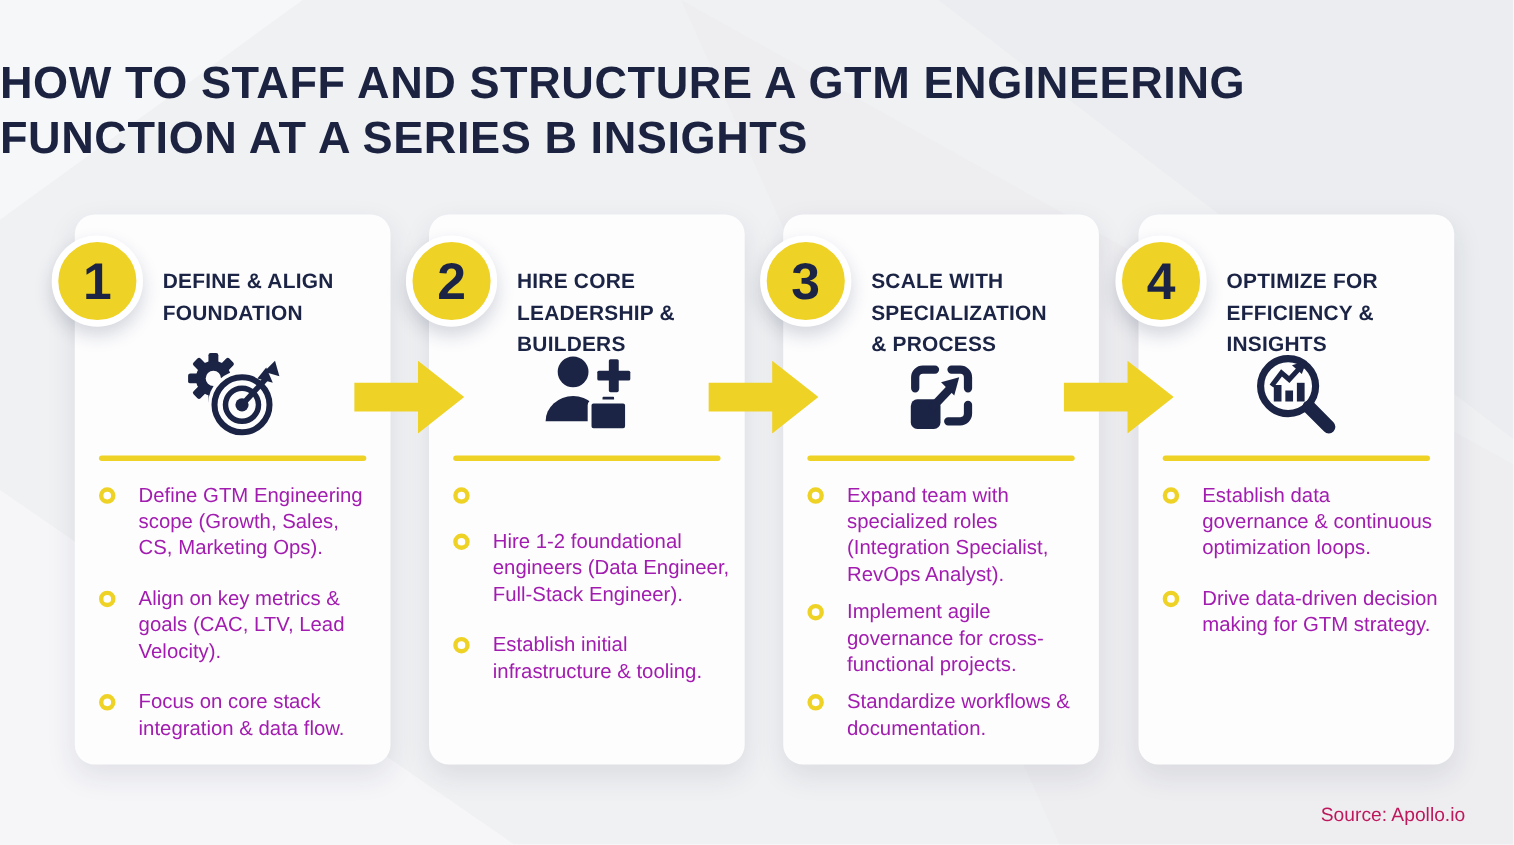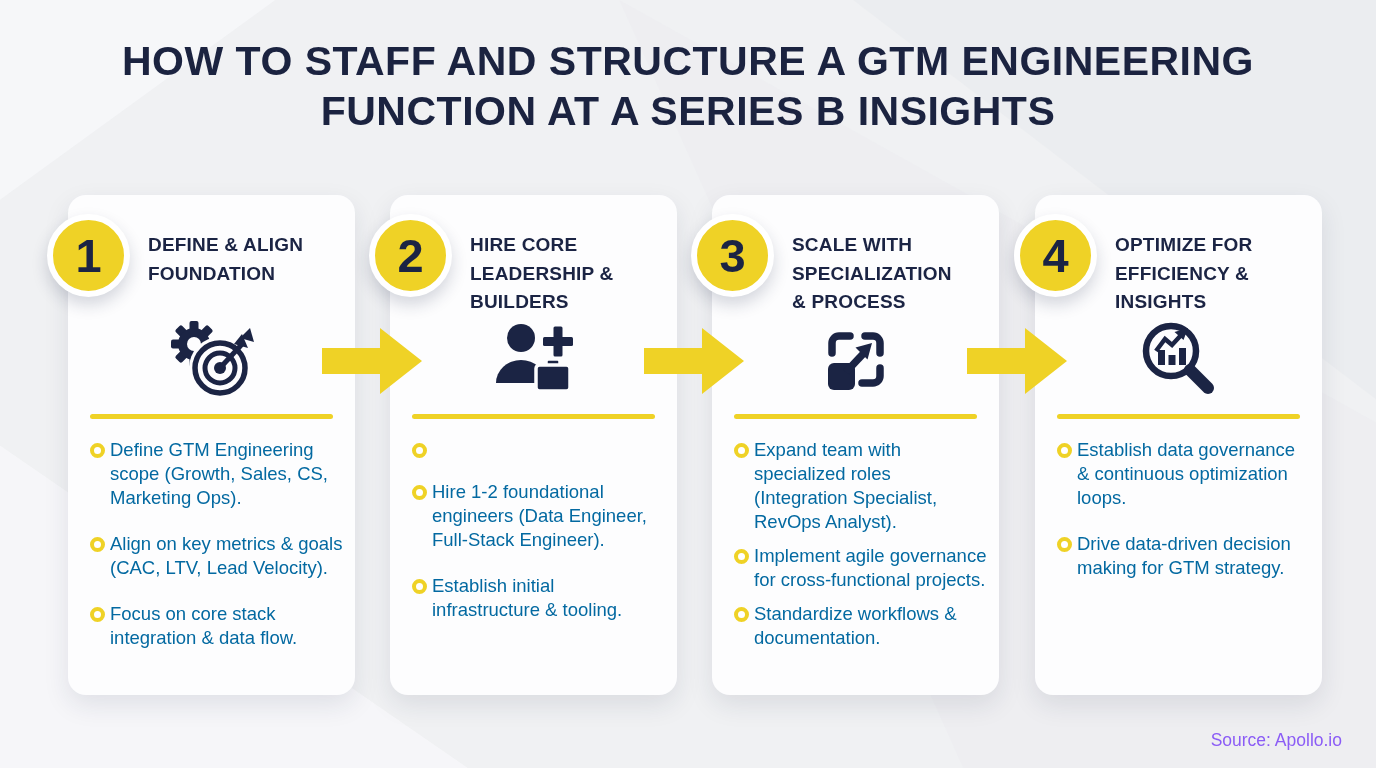--- a/index.html
+++ b/index.html
@@ -9,22 +9,22 @@
     background:#f0f1f3; overflow:hidden;
   }
   
   .facet { position:absolute; inset:0; pointer-events:none; }
   .facet-tr   { background:#e7e9ed; clip-path:polygon(62% 0, 100% 0, 100% 52%); opacity:.55; }
   .facet-mid  { background:#eaecef; clip-path:polygon(45% 0, 100% 55%, 100% 100%, 70% 100%); opacity:.45; }
   .facet-bl   { background:#f7f8fa; clip-path:polygon(0 58%, 0 100%, 34% 100%); opacity:.8; }
   .facet-tl   { background:#f6f7f9; clip-path:polygon(0 0, 20% 0, 0 26%); opacity:.9; }
 
   .main-title {
-    position:absolute; top:36px; left:0; width:100%;
-    text-align:center; color:#1b2340; font-weight:bold;
+    position:absolute; top:50px; left:0; width:100%;
+    text-align:left; color:#1b2340; font-weight:bold;
     font-size:41px; line-height:1.23; letter-spacing:.5px;
   }
 
   .card {
     position:absolute; top:195px; width:287px; height:500px;
     background:#fdfdfe; border-radius:18px;
     box-shadow:0 10px 26px rgba(30,40,70,.10);
   }
   .card-1 { left:68px; }  .card-2 { left:390px; }
   .card-3 { left:712px; } .card-4 { left:1035px; }
@@ -32,55 +32,55 @@
   .badge {
     position:absolute; left:-21px; top:19px; width:83px; height:83px;
     box-sizing:border-box; border-radius:50%;
     background:#efd226; border:6px solid #ffffff;
     display:flex; align-items:center; justify-content:center;
     color:#1b2444; font-size:47px; font-weight:bold;
     box-shadow:0 8px 16px rgba(30,40,70,.18);
   }
 
   .card-title {
-    position:absolute; left:80px; top:36px; width:172px;
+    position:absolute; left:80px; top:48px; width:172px;
     color:#1b2444; font-size:19px; font-weight:bold;
     line-height:1.5; letter-spacing:.2px;
   }
 
   .icon-wrap {
     position:absolute; left:0; top:118px; width:100%; height:92px;
     display:flex; align-items:center; justify-content:center;
   }
 
   .divider {
     position:absolute; left:22px; right:22px; top:219px; height:5px;
     background:#efd226; border-radius:3px;
   }
 
   .bullets {
     position:absolute; left:22px; right:12px; top:243px;
     margin:0; padding:0; list-style:none;
   }
   .bullets li {
-    display:flex; gap:5px; margin-bottom:22px;
-    color:#0369a1; font-size:18.5px; line-height:1.3;
+    display:flex; gap:21px; margin-bottom:22px;
+    color:#a21caf; font-size:18.5px; line-height:1.3;
   }
   .bullets.tight li { margin-bottom:10px; }
   .bullet-dot {
     flex:0 0 auto; width:7px; height:7px; margin-top:5px;
     background:#ffffff; border:4.5px solid #efd226; border-radius:50%;
   }
 
   .arrow { position:absolute; top:328px; width:100px; height:66px; z-index:6; }
   .arrow-1 { left:322px; } .arrow-2 { left:644px; } .arrow-3 { left:967px; }
 
   .source {
-    position:absolute; right:34px; top:730px;
-    color:#8b5cf6; font-size:17.5px;
+    position:absolute; right:44px; top:730px;
+    color:#be185d; font-size:17.5px;
   }
   svg { display:block; }
 </style>
 </head>
 <body>
 
 <div class="stage">
   <div class="facet facet-tr"></div>
   <div class="facet facet-mid"></div>
   <div class="facet facet-bl"></div>

